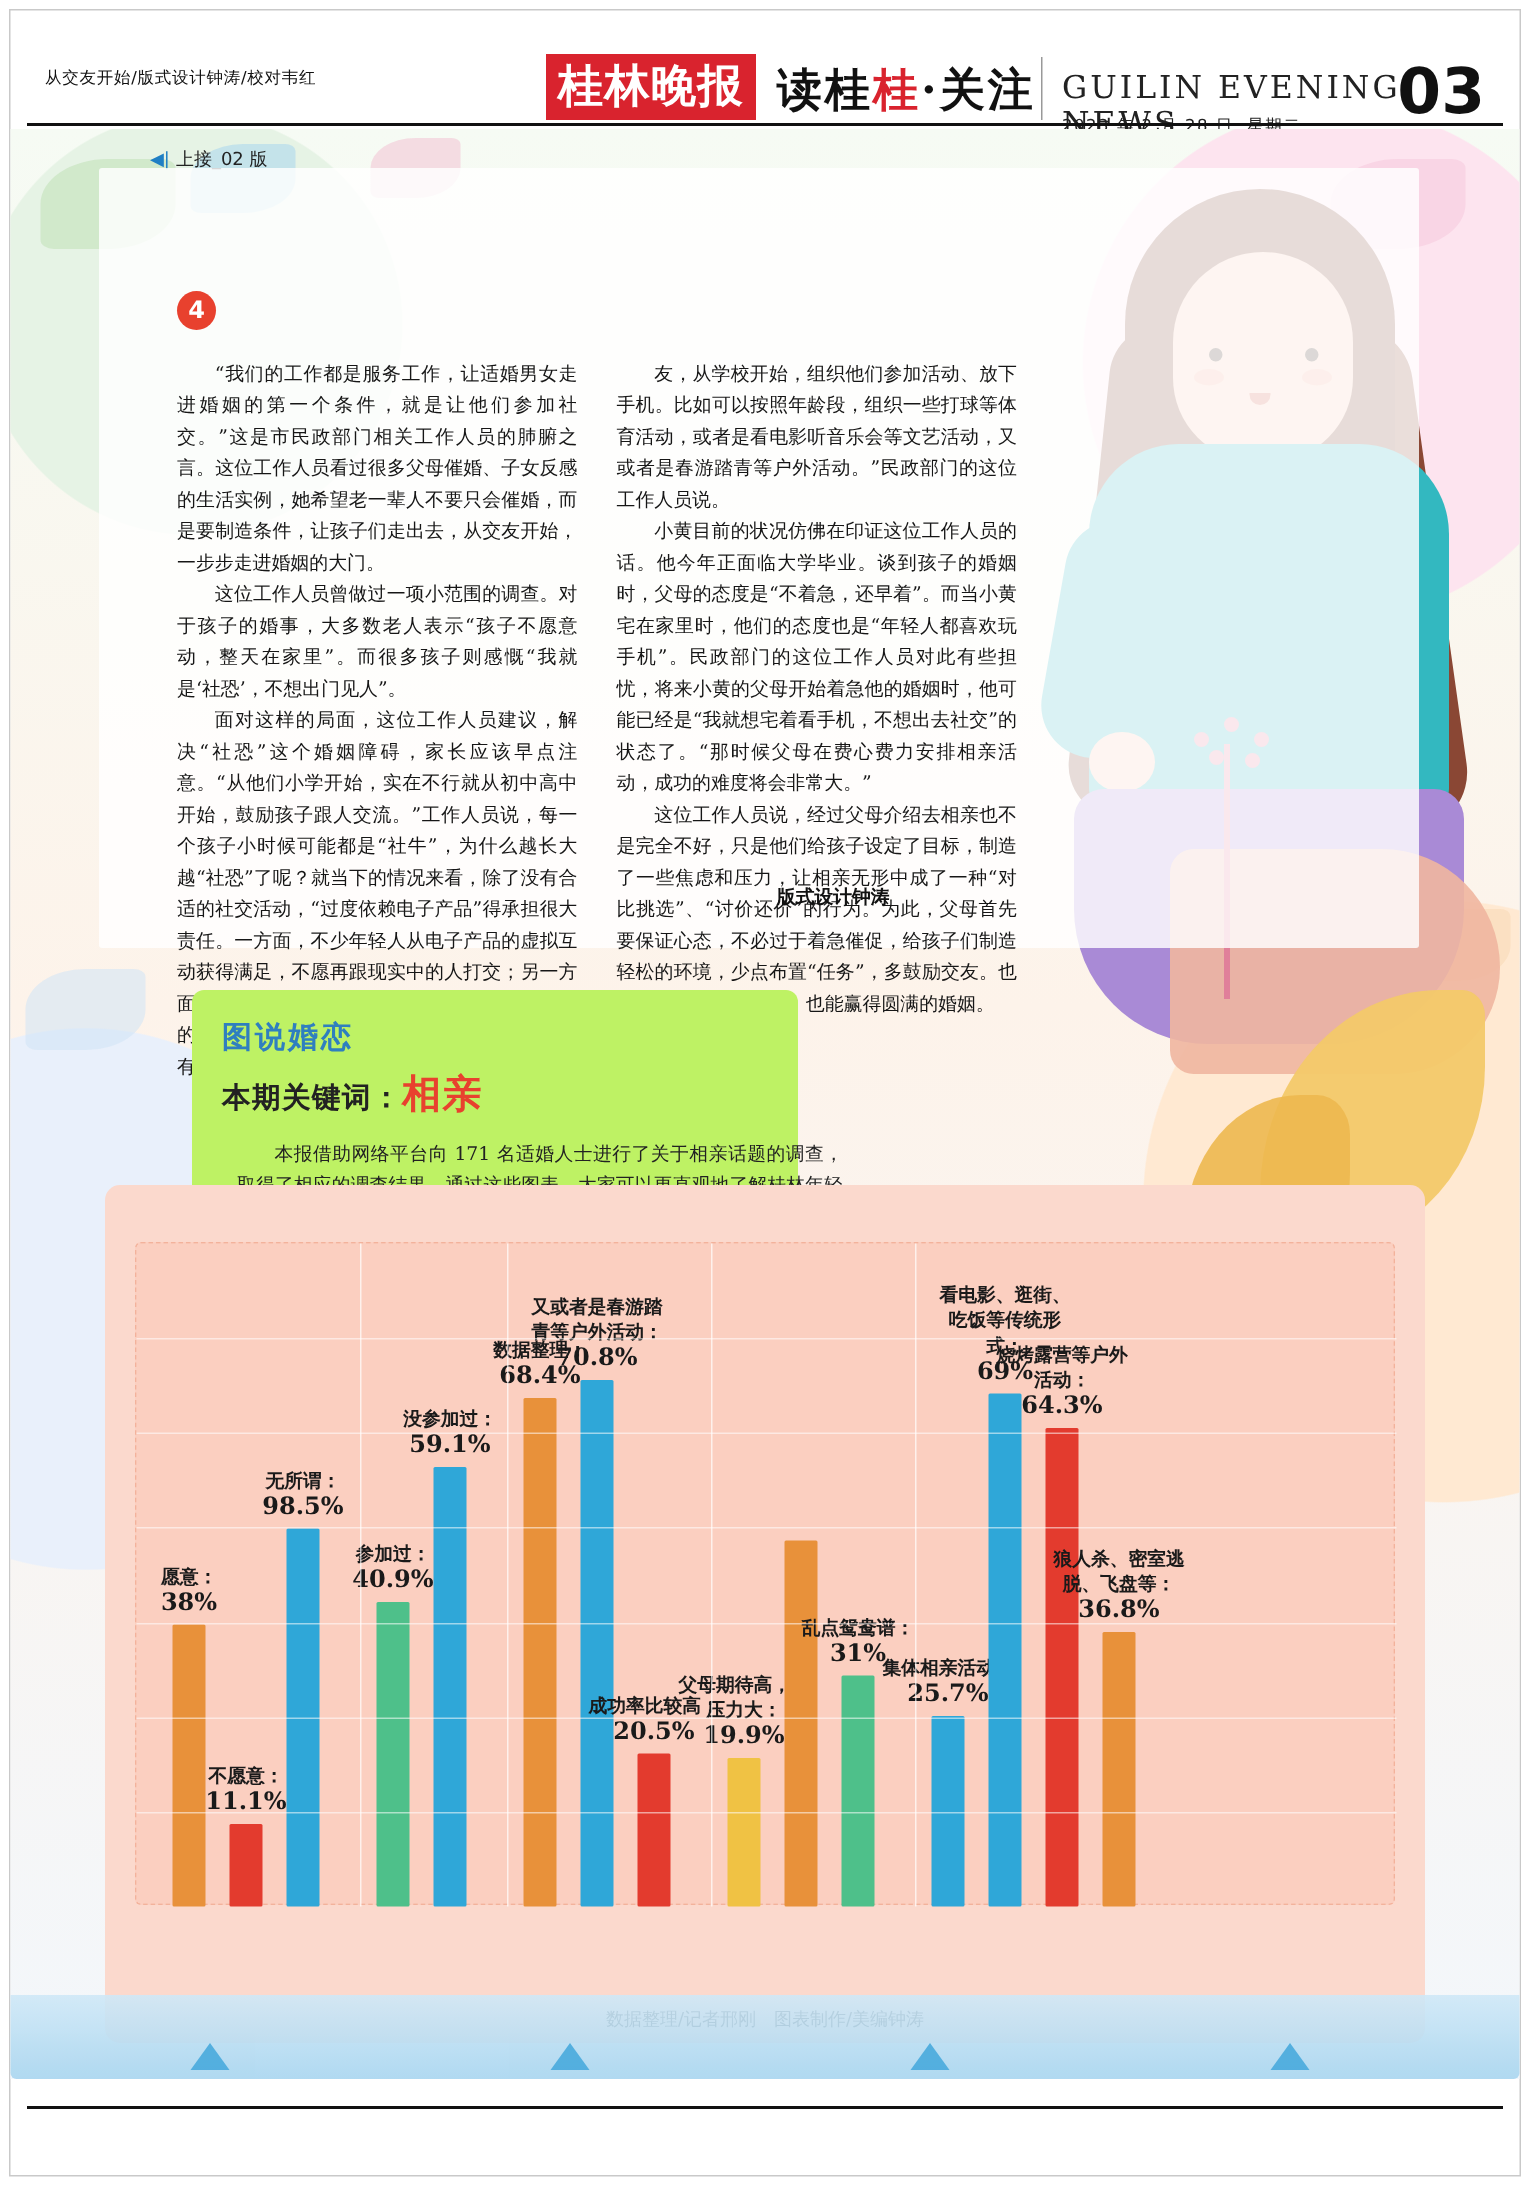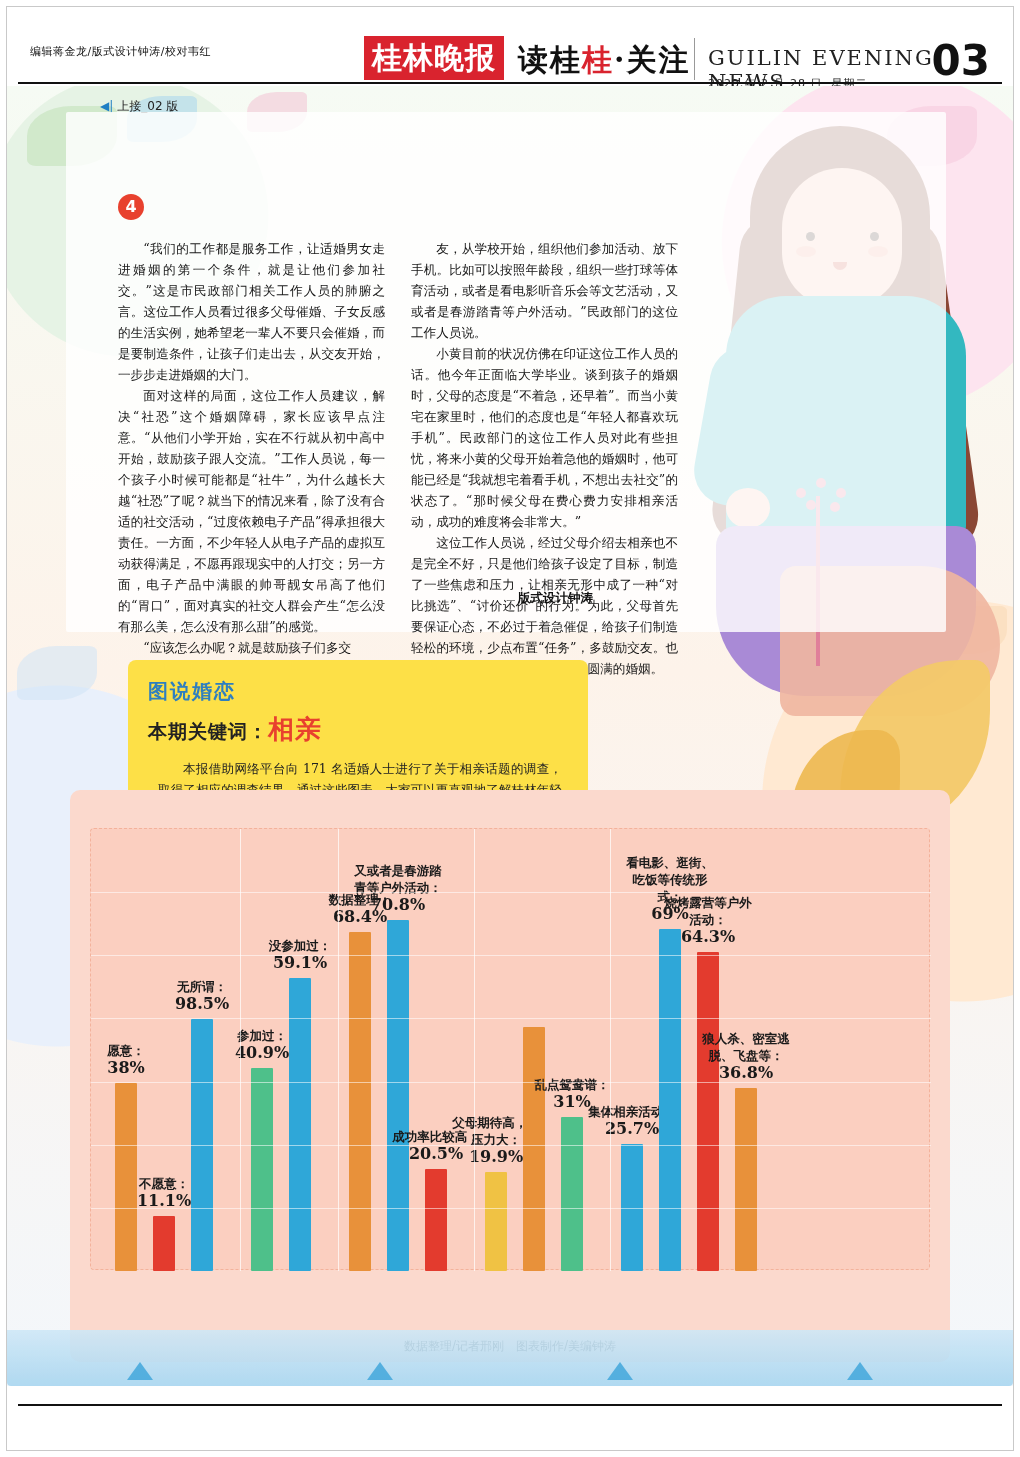--- a/index.html
+++ b/index.html
@@ -75,21 +75,21 @@
   .illu .armL { position:absolute; left:72px; top:250px; width:70px; height:160px; background:#33b8c0; border-radius:40px; transform:rotate(10deg); }
   .illu .handL { position:absolute; left:96px; top:392px; width:44px; height:40px; background:#f7c9b4; border-radius:50%; }
   .illu .skirt { position:absolute; left:86px; top:430px; width:260px; height:170px; background:#a98ad6; border-radius:20px 20px 90px 90px; }
   .illu .skirt2 { position:absolute; left:150px; top:470px; width:220px; height:150px; background:#f0b6a0; border-radius:20px 100px 90px 20px; opacity:.9;}
   .illu .flower-stem { position:absolute; left:186px; top:400px; width:4px; height:170px; background:#e07f9a; }
   .illu .fl { position:absolute; width:10px; height:10px; background:#e07f9a; border-radius:50%; }
   .leaf-yellow { position:absolute; right:30px; top:660px; width:150px; height:170px; background:#f3c969; border-radius:80% 10% 70% 20%; opacity:.95; }
   .leaf-yellow2 { position:absolute; right:120px; top:730px; width:110px; height:130px; background:#edb84f; border-radius:70% 20% 60% 20%; opacity:.9; }
 
   
-  .kw-box { position:absolute; left:128px; top:660px; width:460px; height:176px; background:#fde047; border-radius:8px; }
+  .kw-box { position:absolute; left:128px; top:660px; width:404px; height:176px; background:#bef264; border-radius:8px; }
   .kw-title { position:absolute; left:20px; top:18px; font-size:20px; font-weight:bold; color:#2f7fbf;
               font-family:"DejaVu Serif","Liberation Serif",serif; letter-spacing:2px; }
   .kw-line { position:absolute; left:20px; top:52px; font-size:19px; font-weight:bold; color:#222;
              font-family:"DejaVu Serif","Liberation Serif",serif; letter-spacing:1px; }
   .kw-line .kw-red { color:#e8412e; font-size:26px; }
   .kw-body { position:absolute; left:30px; top:98px; width:404px; font-size:12.5px; line-height:21px; color:#222;
              text-indent:2em; text-align:justify; font-family:"DejaVu Serif","Liberation Serif",serif; }
 
   
   .chart-panel { position:absolute; left:70px; top:790px; width:880px; height:572px;
@@ -115,21 +115,21 @@
   .wave-tri { position:absolute; bottom:6px; width:0; height:0; border-left:13px solid transparent;
               border-right:13px solid transparent; border-bottom:18px solid #2f9fd8; opacity:.85; }
   .rule-bottom { position:absolute; left:18px; top:1404px; width:984px; height:2px; background:#111; }
 </style>
 </head>
 <body>
 
 <div class="page-frame"></div>
 
 <div class="masthead">
-  <div class="editor-line">编辑蒋金龙/版式设计钟涛/校对韦红</div>
+  <div class="editor-line">从交友开始/版式设计钟涛/校对韦红</div>
   <div class="paper-logo-box"></div>
   <div class="paper-logo-txt">桂林晚报</div>
   <div class="section-title">
     <span>读桂</span><span class="hl">桂</span><span>·</span><span>关注</span>
   </div>
   <div class="vrule" style="left:676px;"></div>
   <div class="en-name">GUILIN  EVENING  NEWS</div>
   <div class="date-line">
     <span>2023 年 2 月 28 日</span>&nbsp;&nbsp;<span>星期二</span>
   </div>
@@ -175,20 +175,21 @@
 <div class="leaf-yellow"></div>
 <div class="leaf-yellow2"></div>
 
 <div class="article-card">
   <div class="headline-row">
     <div class="num-badge">4</div>
   </div>
   <div class="cols">
     <div class="col">
       <p>“我们的工作都是服务工作，让适婚男女走进婚姻的第一个条件，就是让他们参加社交。”这是市民政部门相关工作人员的肺腑之言。这位工作人员看过很多父母催婚、子女反感的生活实例，她希望老一辈人不要只会催婚，而是要制造条件，让孩子们走出去，从交友开始，一步步走进婚姻的大门。</p>
+      <p>这位工作人员曾做过一项小范围的调查。对于孩子的婚事，大多数老人表示“孩子不愿意动，整天在家里”。而很多孩子则感慨“我就是‘社恐’，不想出门见人”。</p>
       <p>面对这样的局面，这位工作人员建议，解决“社恐”这个婚姻障碍，家长应该早点注意。“从他们小学开始，实在不行就从初中高中开始，鼓励孩子跟人交流。”工作人员说，每一个孩子小时候可能都是“社牛”，为什么越长大越“社恐”了呢？就当下的情况来看，除了没有合适的社交活动，“过度依赖电子产品”得承担很大责任。一方面，不少年轻人从电子产品的虚拟互动获得满足，不愿再跟现实中的人打交；另一方面，电子产品中满眼的帅哥靓女吊高了他们的“胃口”，面对真实的社交人群会产生“怎么没有那么美，怎么没有那么甜”的感觉。</p>
       <p>“应该怎么办呢？就是鼓励孩子们多交</p>
     </div>
     <div class="col">
       <p>友，从学校开始，组织他们参加活动、放下手机。比如可以按照年龄段，组织一些打球等体育活动，或者是看电影听音乐会等文艺活动，又或者是春游踏青等户外活动。”民政部门的这位工作人员说。</p>
       <p>小黄目前的状况仿佛在印证这位工作人员的话。他今年正面临大学毕业。谈到孩子的婚姻时，父母的态度是“不着急，还早着”。而当小黄宅在家里时，他们的态度也是“年轻人都喜欢玩手机”。民政部门的这位工作人员对此有些担忧，将来小黄的父母开始着急他的婚姻时，他可能已经是“我就想宅着看手机，不想出去社交”的状态了。“那时候父母在费心费力安排相亲活动，成功的难度将会非常大。”</p>
       <p>这位工作人员说，经过父母介绍去相亲也不是完全不好，只是他们给孩子设定了目标，制造了一些焦虑和压力，让相亲无形中成了一种“对比挑选”、“讨价还价”的行为。为此，父母首先要保证心态，不必过于着急催促，给孩子们制造轻松的环境，少点布置“任务”，多鼓励交友。也许，“无心插柳”之举，也能赢得圆满的婚姻。</p>
     </div>
   </div>
   <div class="byline">版式设计钟涛</div>

